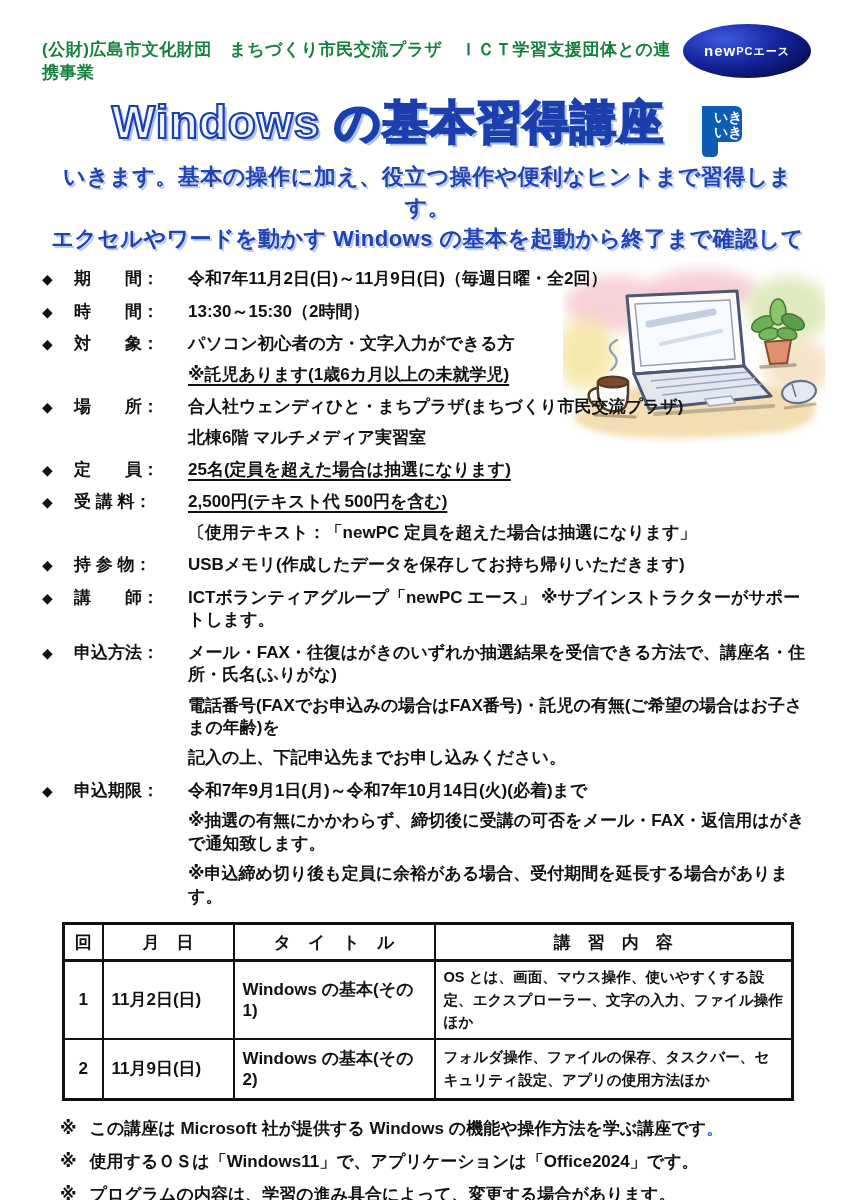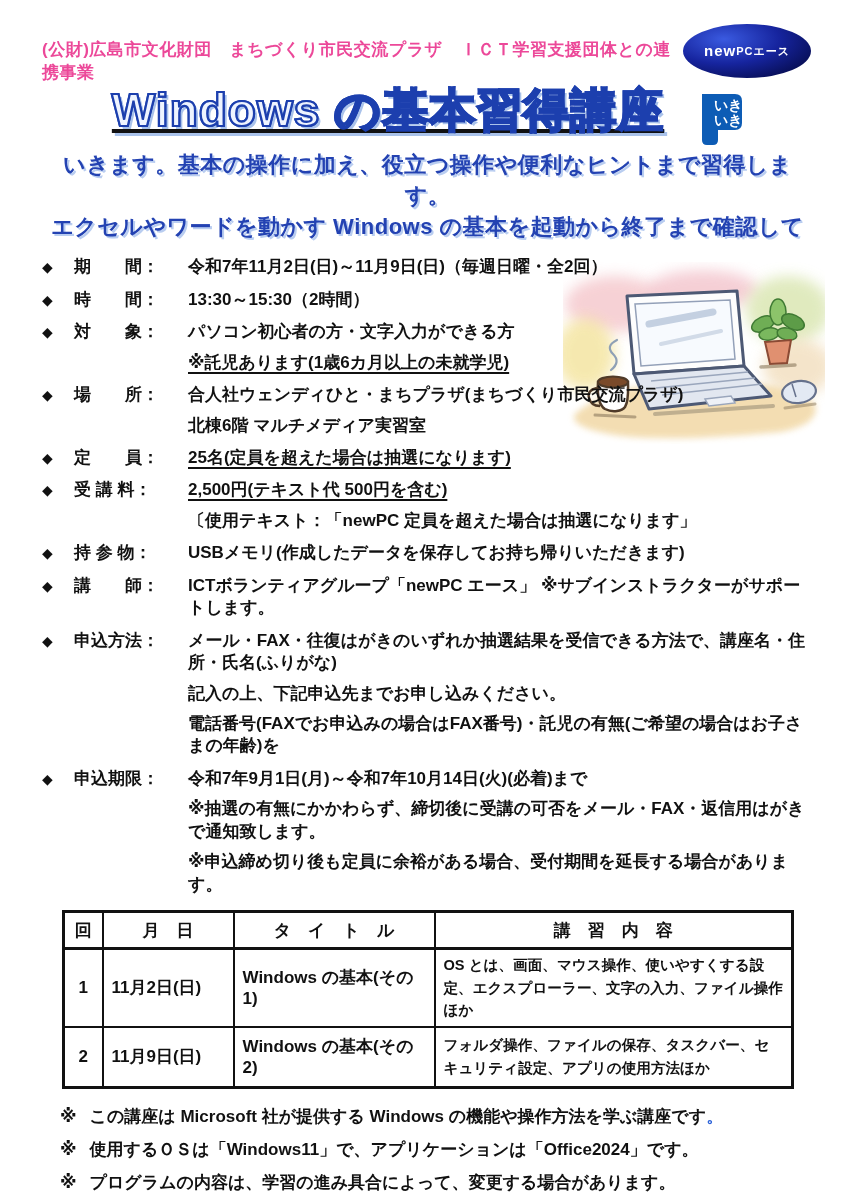--- a/index.html
+++ b/index.html
@@ -4,31 +4,31 @@
 <style>
   html,body{margin:0;padding:0;background:#888;}
   .page{
     width:849px;height:1200px;background:#ffffff;position:relative;
     margin:0 auto;box-sizing:border-box;padding:24px 36px 0 42px;
     font-family:"Liberation Sans","DejaVu Sans",sans-serif;
     color:#111;font-weight:bold;overflow:hidden;
   }
   
   .top-row{display:flex;justify-content:space-between;align-items:flex-start;}
-  .org-line{font-size:17px;letter-spacing:.5px;color:#ec4899;padding-top:14px;}
+  .org-line{font-size:17px;letter-spacing:.5px;color:#15803d;padding-top:14px;}
   .logo-oval{
     width:128px;height:54px;border-radius:50%;flex:0 0 auto;
     background:radial-gradient(ellipse at 32% 28%,#3a5ae0 0%,#16249e 45%,#060c4e 85%);
     display:flex;flex-direction:row;align-items:center;justify-content:center;
     color:#fff;text-align:center;margin-right:2px;
   }
   .logo-new{font-size:15px;line-height:1;margin-bottom:2px;letter-spacing:1px;}
   .logo-pcace{font-size:11px;line-height:1;letter-spacing:1px;}
   
-  .title-row{display:flex;justify-content:center;align-items:flex-start;gap:33px;margin-top:0;text-decoration:underline;}
+  .title-row{display:flex;justify-content:center;align-items:flex-start;gap:33px;margin-top:12px;}
   .title{
     margin:0;font-size:46px;line-height:1.15;letter-spacing:1px;font-weight:bold;
     color:#eef4ff;-webkit-text-stroke:2.2px #1c3fae;
     text-shadow:3px 3px 0 #a9c2ea;white-space:nowrap;
   }
   .badge{margin-top:8px;flex:0 0 auto;}
   
   .subtitle{
     text-align:center;color:#2342b2;font-size:22px;line-height:1.4;margin-top:4px;
     text-shadow:2px 2px 0 #b9cdf0;letter-spacing:.5px;
@@ -192,22 +192,22 @@
       <span class="diamond">◆</span>
       <span class="dlabel">講　　師：</span>
       <span class="dval">ICTボランティアグループ「newPC エース」 ※サブインストラクターがサポートします。</span>
     </div>
 
     <div class="drow">
       <span class="diamond">◆</span>
       <span class="dlabel">申込方法：</span>
       <span class="dval">
         <span>メール・FAX・往復はがきのいずれか抽選結果を受信できる方法で、講座名・住所・氏名(ふりがな)</span>
+        <div class="sub">電話番号(FAXでお申込みの場合はFAX番号)・託児の有無(ご希望の場合はお子さまの年齢)を</div>
         <div class="sub">記入の上、下記申込先までお申し込みください。</div>
-        <div class="sub">電話番号(FAXでお申込みの場合はFAX番号)・託児の有無(ご希望の場合はお子さまの年齢)を</div>
       </span>
     </div>
 
     <div class="drow">
       <span class="diamond">◆</span>
       <span class="dlabel">申込期限：</span>
       <span class="dval">
         <span>令和7年9月1日(月)～令和7年10月14日(火)(必着)まで</span>
         <div class="sub">※抽選の有無にかかわらず、締切後に受講の可否をメール・FAX・返信用はがきで通知致します。</div>
         <div class="sub">※申込締め切り後も定員に余裕がある場合、受付期間を延長する場合があります。</div>

